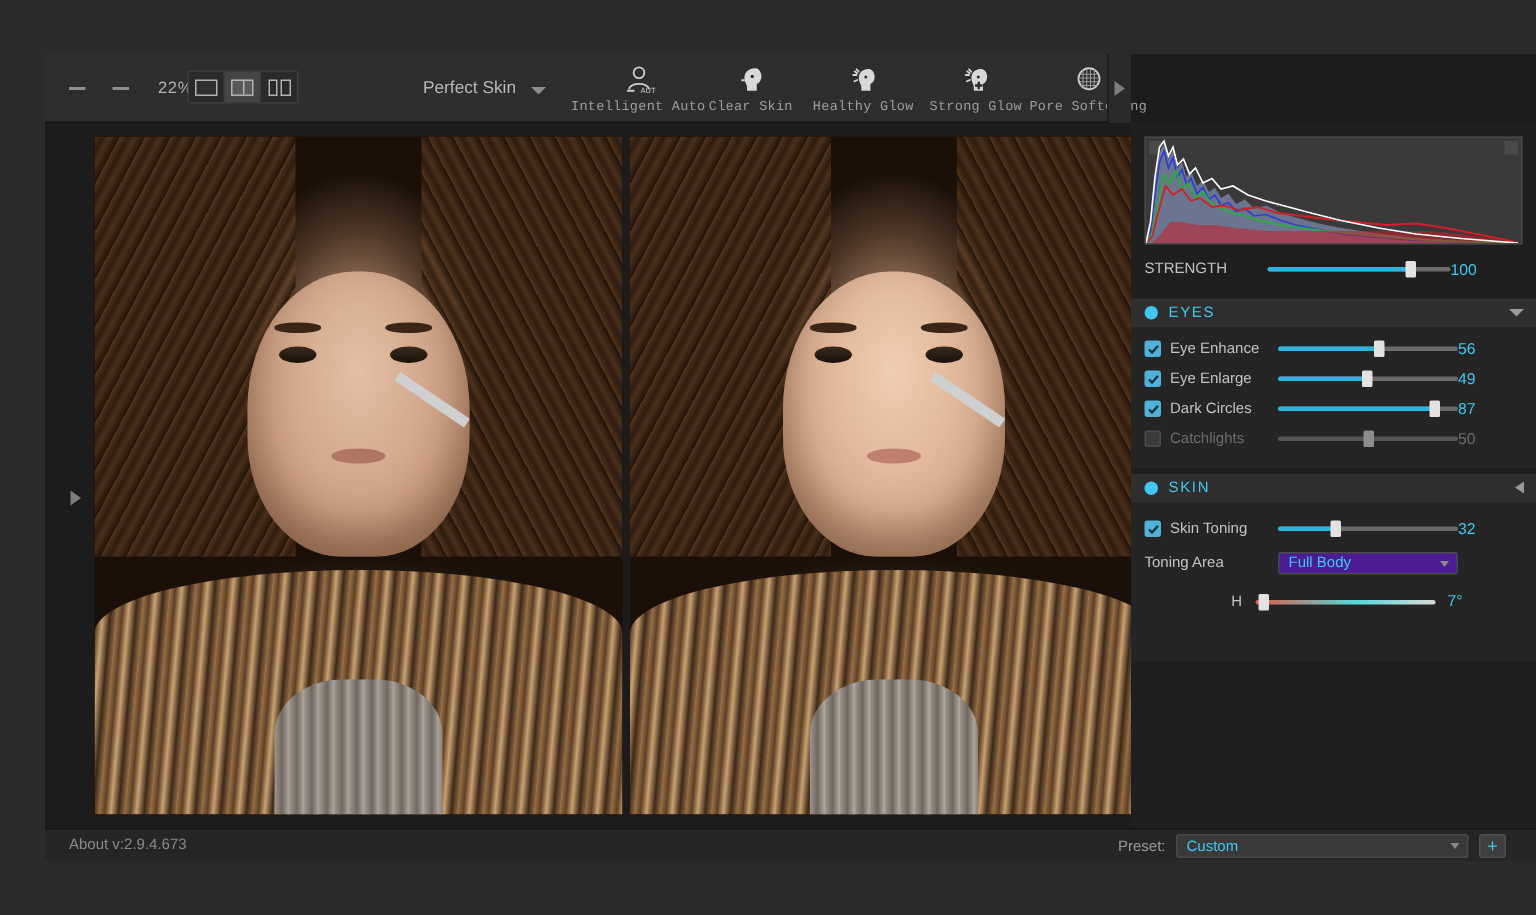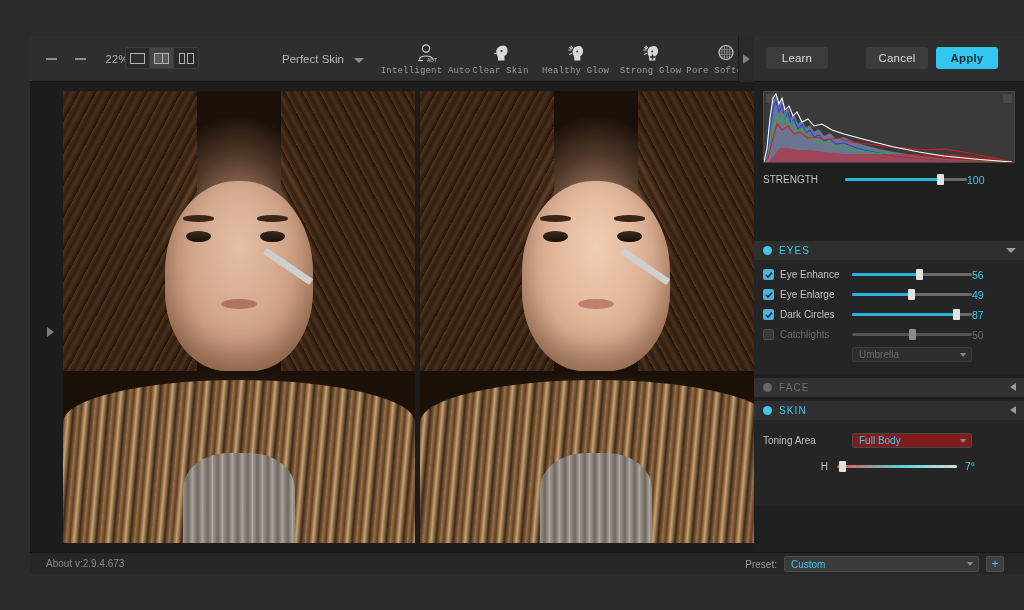--- a/index.html
+++ b/index.html
@@ -254,21 +254,21 @@
     position: absolute; left: 724px; top: 46px;
     width: 270px; height: 470px;
     background: #1f1f1f; overflow: hidden;
   }
   .sec-hdr {
     height: 19px; background: #323232;
     display: flex; align-items: center; padding: 0 9px;
     font-size: 10px; letter-spacing: 1.1px; color: #b9b9b9;
     cursor: pointer; position: relative;
   }
-  .sec-hdr.blue { background: #2f2f2f; color: #3fc9f0; margin-top: 42px; }
+  .sec-hdr.blue { background: #2f2f2f; color: #3fc9f0; }
   .dot {
     width: 9px; height: 9px; border-radius: 50%;
     margin-right: 7px; background: #3fc9f0;
   }
   .dot.off { background: #676767; }
   .hdr-tri-d {
     position: absolute; right: 8px; top: 7px;
     width: 0; height: 0;
     border-left: 5px solid transparent; border-right: 5px solid transparent;
     border-top: 5px solid #9a9a9a;
@@ -311,21 +311,21 @@
     position: absolute; top: 0; width: 7px; height: 11px;
     background: #e2e2e2; border-radius: 1px; transform: translateX(-3px);
   }
   .sval {
     font-size: 10.5px; color: #3fc9f0; text-align: left;
     width: 26px; flex: none;
   }
   .sval.dim { color: #6c6c6c; }
 
   .ddl {
-    height: 15px; background: #7f1d1d; border: 1px solid #4a4a4a;
+    height: 15px; background: #4c1d95; border: 1px solid #4a4a4a;
     border-radius: 2px; display: flex; align-items: center;
     padding: 0 6px; font-size: 10px; color: #3fc9f0;
     position: relative; cursor: pointer;
   }
   .ddl.dim { color: #6c6c6c; background: #2e2e2e; border-color: #3c3c3c; }
   .ddl .car {
     position: absolute; right: 5px; top: 5px;
     width: 0; height: 0;
     border-left: 3px solid transparent; border-right: 3px solid transparent;
     border-top: 4px solid #8b8b8b;
@@ -438,25 +438,20 @@
           <span class="ti-label">Pore Softening</span>
         </div>
 
       </div>
 
       <div class="tool-scroll">
         <span class="tri-r"></span>
       </div>
     </div>
 
-    <div class="actions">
-      <div class="btn btn-learn">Learn</div>
-      <div class="btn btn-cancel">Cancel</div>
-      <div class="btn btn-apply">Apply</div>
-    </div>
 
     <div class="canvas">
       <div class="edge-handle">
         <span class="tri-r"></span>
       </div>
 
       <div class="pane pane-a">
         <div class="photo">
           <div class="hair-l"></div>
           <div class="hair-r"></div>
@@ -572,43 +567,45 @@
         <div class="row">
           <span class="cb off"></span>
           <span class="lbl dim" style="width:72px">Catchlights</span>
           <span class="slider" style="width:120px">
             <span class="strack" style="background:#555"></span>
             <span class="sknob" style="left:50%;background:#8c8c8c"></span>
           </span>
           <span class="sval dim">50</span>
         </div>
 
-        <div class="row" style="height:17px">
-          <span style="width:89px"></span>
-          <span class="ddl dim" style="width:120px">
-            <span>Umbrella</span>
-            <span class="car"></span>
-          </span>
-        </div>
-      </div>
-
-      <div class="sec-hdr" style="margin-top:4px;color:#6e6e6e;">
-        <span class="dot off"></span>
-        <span>FACE</span>
-        <span class="hdr-tri-l"></span>
-      </div>
+      </div>
+
 
       <div class="sec-hdr blue" style="margin-top:4px;">
         <span class="dot"></span>
         <span>SKIN</span>
         <span class="hdr-tri-l"></span>
       </div>
 
       <div class="sec-body">
 
+        <div class="row" style="margin-top:3px">
+          <span class="cb">
+            <svg width="8" height="8" viewBox="0 0 8 8">
+                <path d="M1 4 L3 6 L7 1.6" fill="none" stroke="#17323c" stroke-width="1.6"></path>
+              </svg>
+          </span>
+          <span class="lbl" style="width:72px">Skin Toning</span>
+          <span class="slider" style="width:120px">
+            <span class="strack"></span>
+            <span class="sfill" style="width:32%"></span>
+            <span class="sknob" style="left:32%"></span>
+          </span>
+          <span class="sval">32</span>
+        </div>
 
         <div class="row" style="height:19px;margin-top:5px">
           <span class="lbl" style="width:89px">Toning Area</span>
           <span class="ddl" style="width:120px">
             <span>Full Body</span>
             <span class="car"></span>
           </span>
         </div>
 
 

